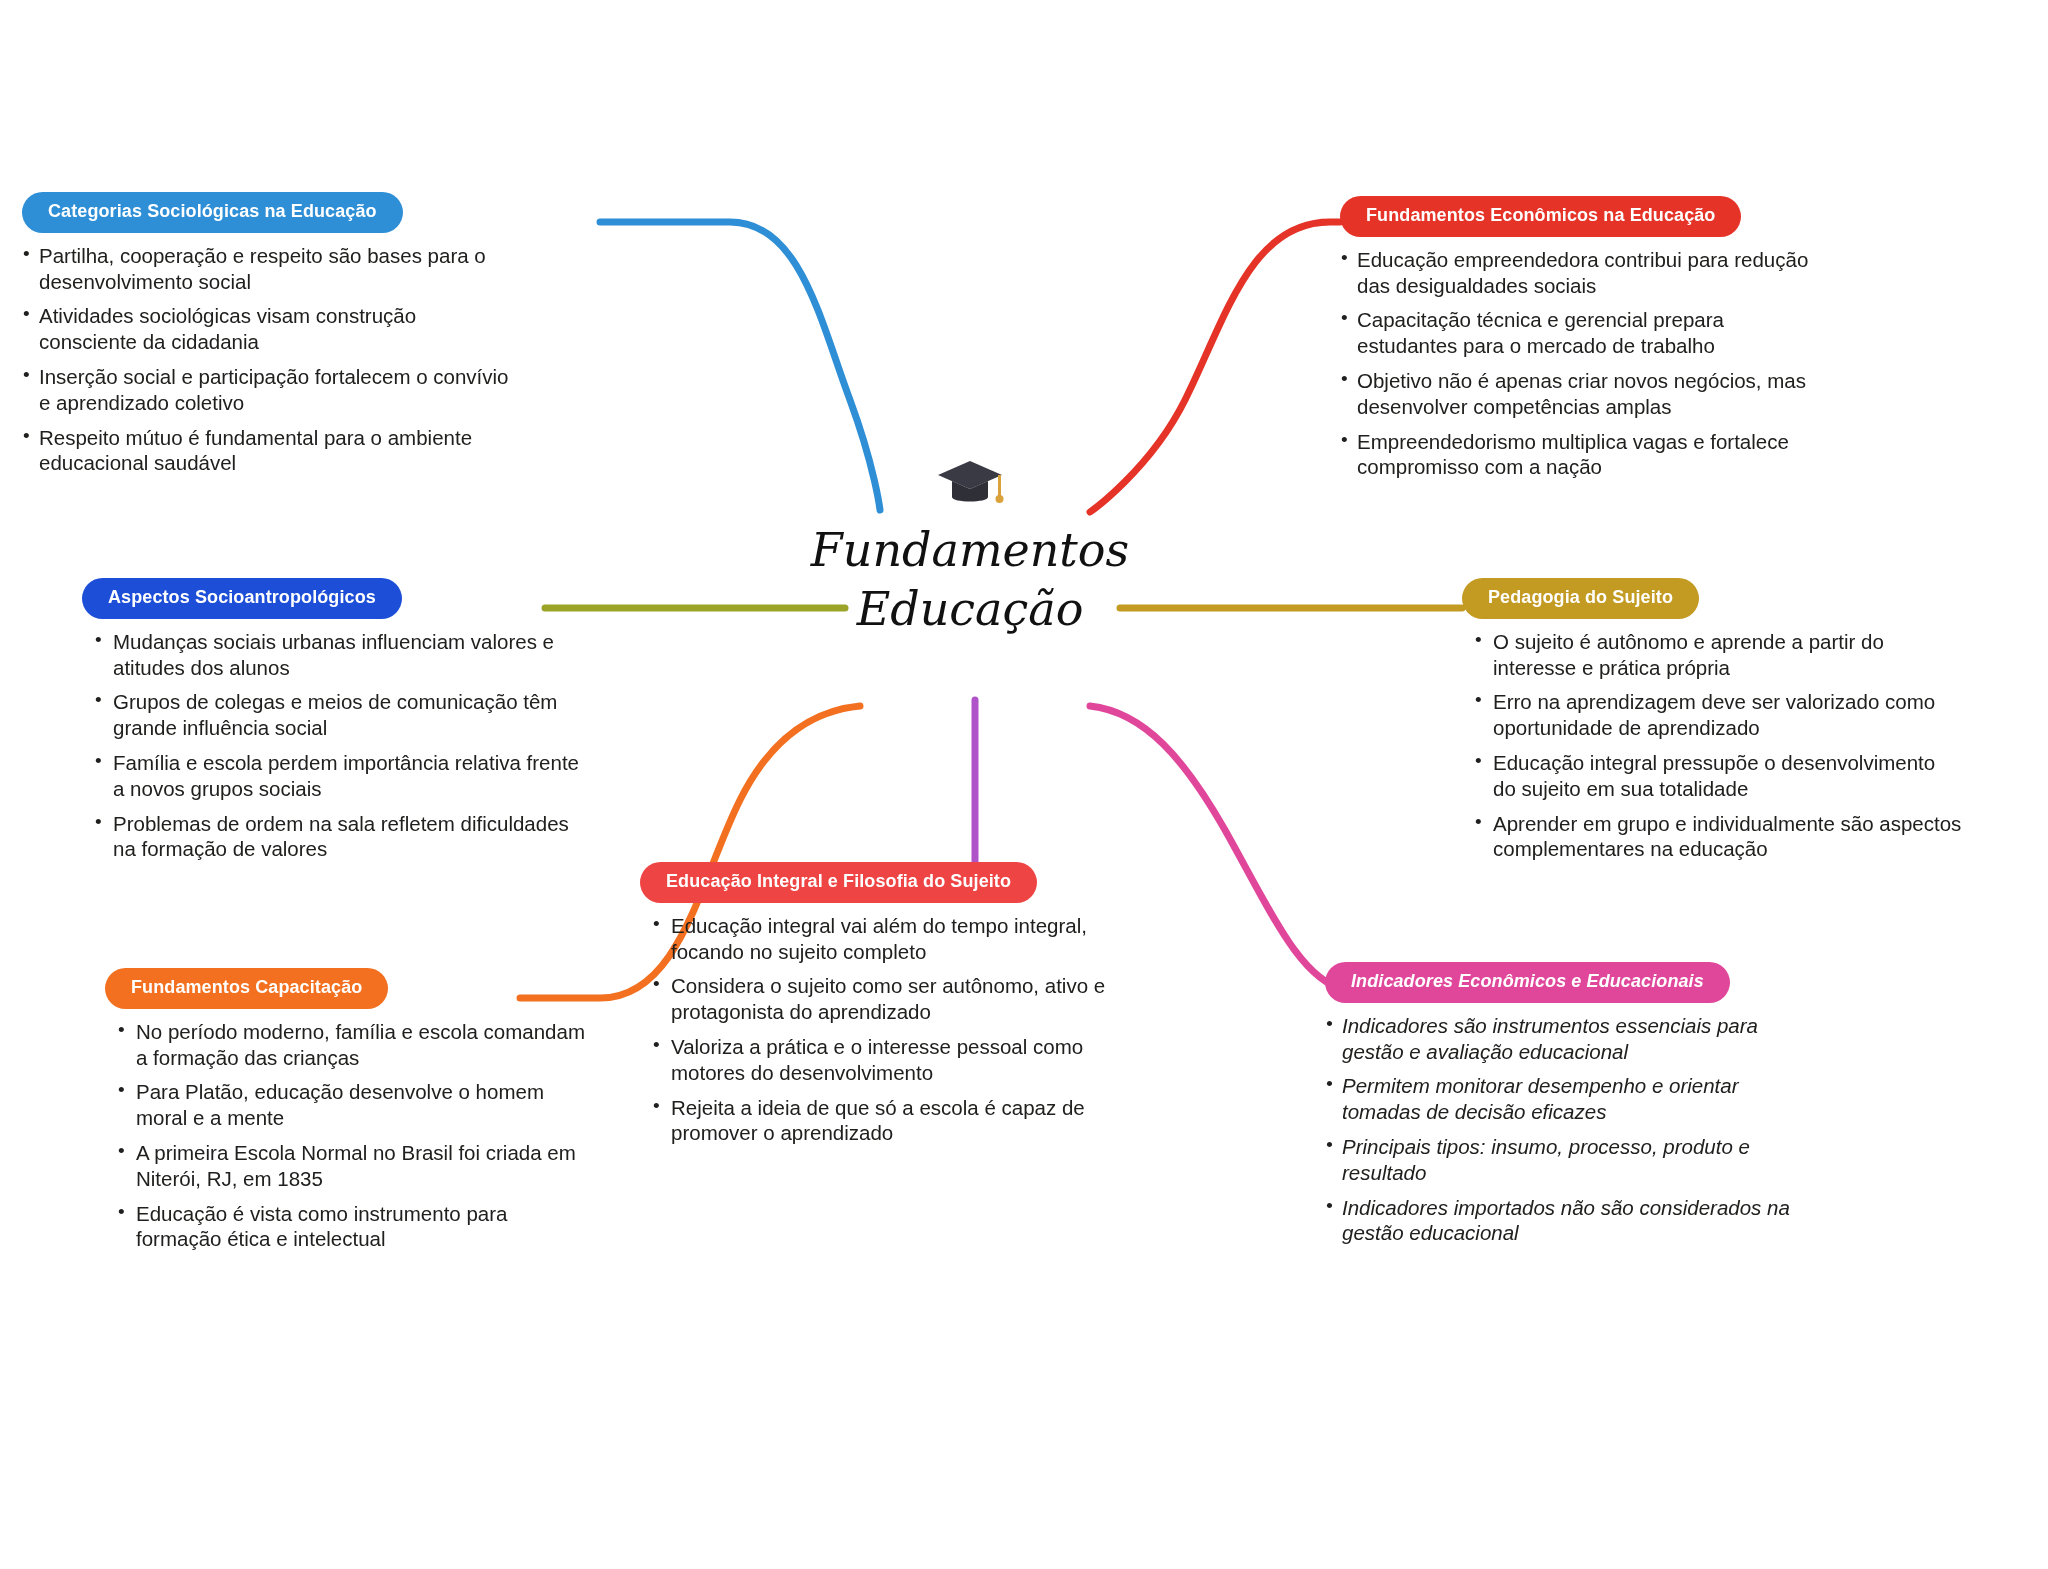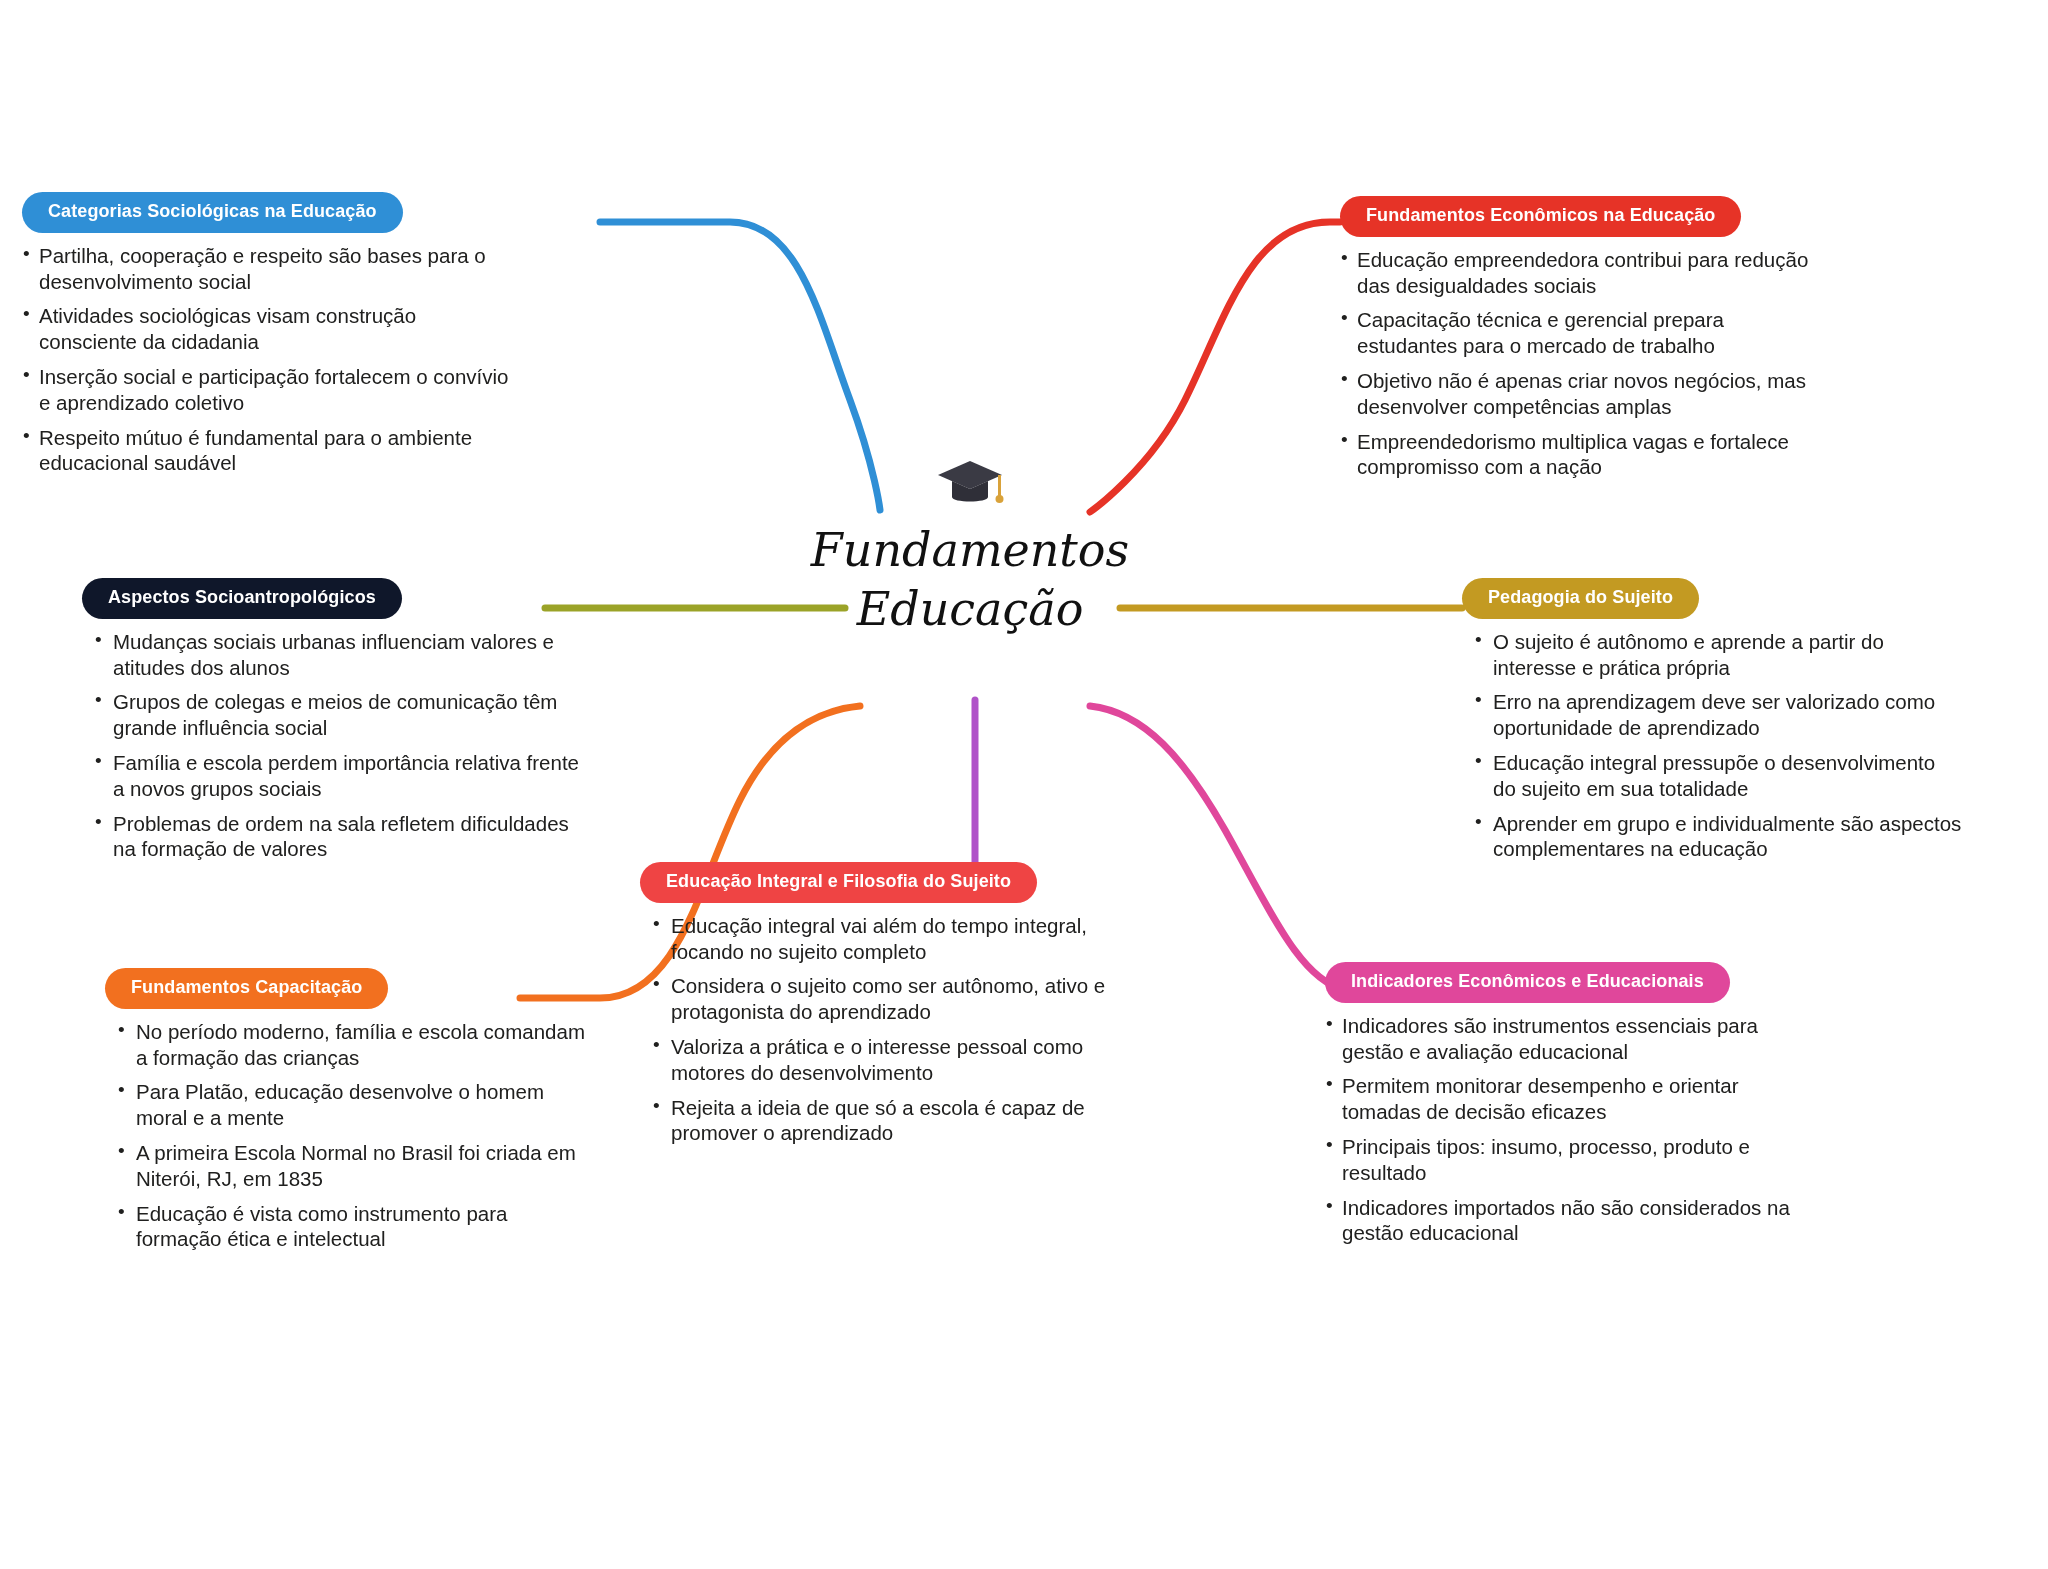--- a/index.html
+++ b/index.html
@@ -90,25 +90,25 @@
     font-weight: 500;
   }
 
   
   #n-sociologicas { left: 22px;  top: 192px;  width: 500px; }
   #n-economicos   { left: 1340px; top: 196px; width: 620px; }
   #n-socioantro   { left: 82px;  top: 578px;  width: 500px; }
   #n-pedagogia    { left: 1462px; top: 578px; width: 520px; }
   #n-filosoficos  { left: 105px; top: 968px;  width: 480px; }
   #n-integral     { left: 640px; top: 862px;  width: 680px; }
-  #n-indicadores  { left: 1325px; top: 962px; width: 650px; }
+  #n-indicadores  { left: 1325px; top: 962px; width: 650px; font-style: italic; }
 
   #n-sociologicas .pill { background: #2f8fd6; }
   #n-economicos .pill   { background: #e63327; }
-  #n-socioantro .pill   { background: #0f172a; }
+  #n-socioantro .pill   { background: #1d4ed8; }
   #n-pedagogia .pill    { background: #c39a22; }
   #n-filosoficos .pill  { background: #f2701f; }
   #n-integral .pill     { background: #ef4444; }
   #n-indicadores .pill  { background: #e0479b; }
 
   #n-pedagogia .pillwrap,
   #n-economicos .pillwrap,
   #n-indicadores .pillwrap { text-align: left; }
 </style>
 </head>

